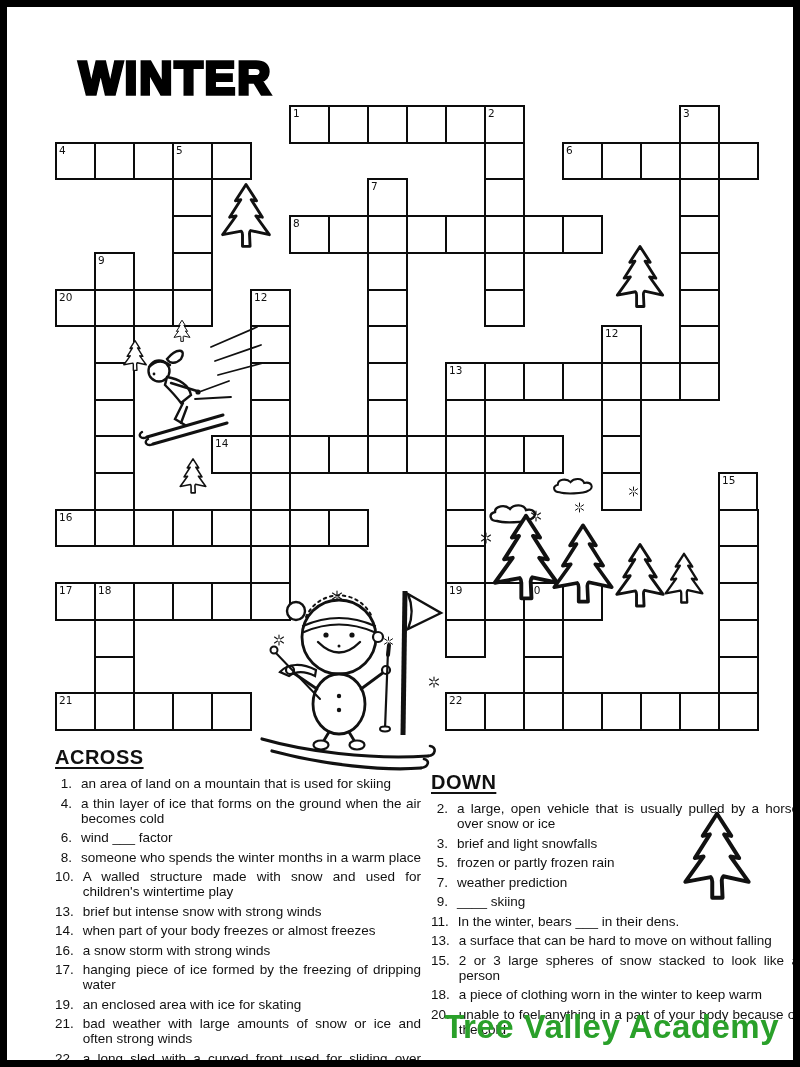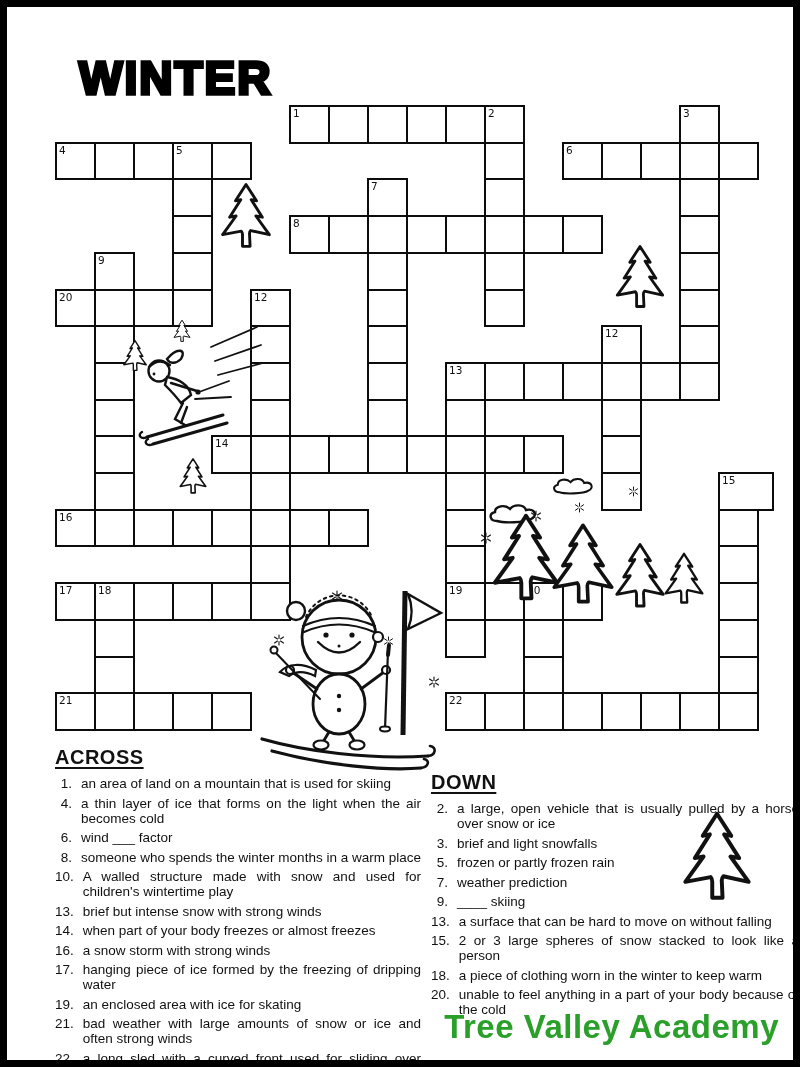--- a/index.html
+++ b/index.html
@@ -210,21 +210,21 @@
         <span class="num">12</span>
       </div>
       <div class="cell" style="left: 594px; top: 392px; width: 41px; height: 38px;"></div>
       <div class="cell" style="left: 594px; top: 428px; width: 41px; height: 39px;"></div>
       <div class="cell" style="left: 594px; top: 465px; width: 41px; height: 39px;"></div>
       <div class="cell" style="left: 438px; top: 392px; width: 41px; height: 38px;"></div>
       <div class="cell" style="left: 438px; top: 465px; width: 41px; height: 39px;"></div>
       <div class="cell" style="left: 438px; top: 502px; width: 41px; height: 38px;"></div>
       <div class="cell" style="left: 438px; top: 538px; width: 41px; height: 39px;"></div>
       <div class="cell" style="left: 438px; top: 612px; width: 41px; height: 39px;"></div>
-      <div class="cell" style="left: 711px; top: 465px; width: 56px; height: 39px; text-align: center;">
+      <div class="cell" style="left: 711px; top: 465px; width: 40px; height: 39px; text-align: center;">
         <span class="num">15</span>
       </div>
       <div class="cell" style="left: 711px; top: 502px; width: 41px; height: 38px;"></div>
       <div class="cell" style="left: 711px; top: 538px; width: 41px; height: 39px;"></div>
       <div class="cell" style="left: 711px; top: 575px; width: 41px; height: 39px;"></div>
       <div class="cell" style="left: 711px; top: 612px; width: 41px; height: 39px;"></div>
       <div class="cell" style="left: 711px; top: 649px; width: 41px; height: 38px;"></div>
       <div class="cell" style="left: 87px; top: 612px; width: 41px; height: 39px;"></div>
       <div class="cell" style="left: 87px; top: 649px; width: 41px; height: 38px;"></div>
       <div class="cell" style="left: 516px; top: 612px; width: 41px; height: 39px;"></div>
@@ -335,21 +335,21 @@
 
   <div class="clues" style="left:48px;top:739px;width:366px">
     <h2>ACROSS</h2>
     <div id="across-list">
         <div class="clue">
           <span class="cnum">1.</span>
           <span class="ctext">an area of land on a mountain that is used for skiing</span>
         </div>
         <div class="clue">
           <span class="cnum">4.</span>
-          <span class="ctext">a thin layer of ice that forms on the light when the air becomes cold</span>
+          <span class="ctext">a thin layer of ice that forms on the ground when the air becomes cold</span>
         </div>
         <div class="clue">
           <span class="cnum">6.</span>
           <span class="ctext">wind ___ factor</span>
         </div>
         <div class="clue">
           <span class="cnum">8.</span>
           <span class="ctext">someone who spends the winter months in a warm place</span>
         </div>
         <div class="clue">
@@ -404,20 +404,24 @@
         </div>
         <div class="clue">
           <span class="cnum">7.</span>
           <span class="ctext">weather prediction</span>
         </div>
         <div class="clue">
           <span class="cnum">9.</span>
           <span class="ctext">____ skiing</span>
         </div>
         <div class="clue">
+          <span class="cnum">11.</span>
+          <span class="ctext">In the winter, bears ___ in their dens.</span>
+        </div>
+        <div class="clue">
           <span class="cnum">13.</span>
           <span class="ctext">a surface that can be hard to move on without falling</span>
         </div>
         <div class="clue">
           <span class="cnum">15.</span>
           <span class="ctext">2 or 3 large spheres of snow stacked to look like a person</span>
         </div>
         <div class="clue">
           <span class="cnum">18.</span>
           <span class="ctext">a piece of clothing worn in the winter to keep warm</span>

